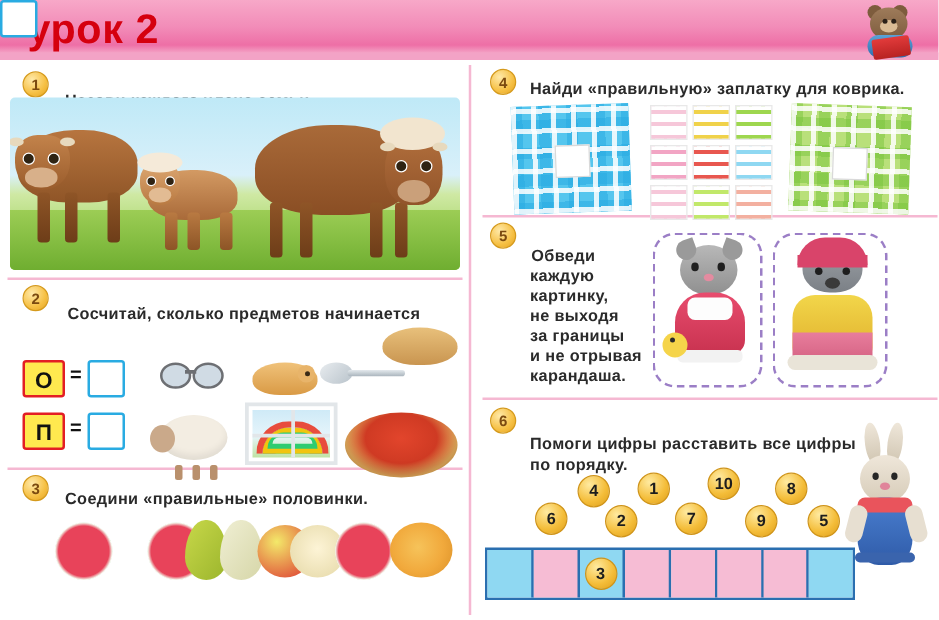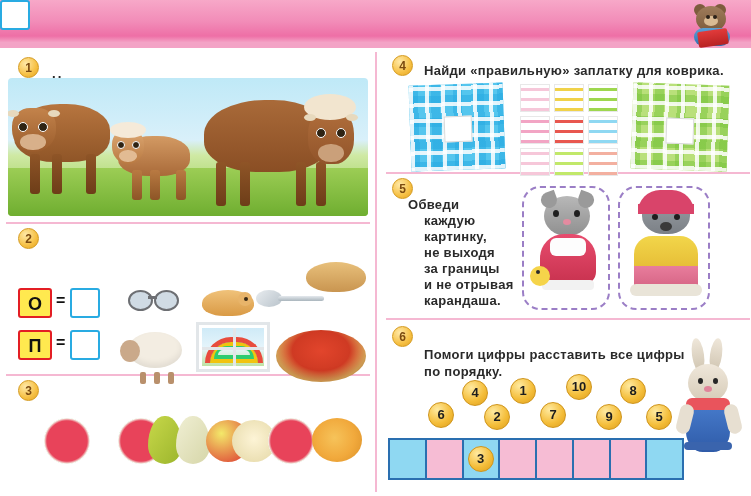--- a/index.html
+++ b/index.html
@@ -318,20 +318,21 @@
     position: absolute; width: 14px; height: 30px; border-radius: 8px;
     background: #e7dfd1;
   }
 </style>
 </head>
 <body>
 
 <div id="page">
 
   <div class="header-band"></div>
+  <div class="lesson-title">урок 2</div>
 
   <div style="position:absolute;left:688px;top:2px;width:52px;height:46px;">
     <div class="bear-ear" style="left:6px;top:2px;"></div>
     <div class="bear-ear" style="left:26px;top:2px;"></div>
     <div class="bear-head" style="left:8px;top:4px;"></div>
     <div style="position:absolute;left:16px;top:14px;width:14px;height:10px;border-radius:50%;background:#d9bb94;"></div>
     <div style="position:absolute;left:18px;top:13px;width:4px;height:4px;border-radius:50%;background:#2b2118;"></div>
     <div style="position:absolute;left:25px;top:13px;width:4px;height:4px;border-radius:50%;background:#2b2118;"></div>
     <div style="position:absolute;left:6px;top:26px;width:36px;height:18px;border-radius:10px;background:linear-gradient(to bottom,#5aa2d8,#2f6fae);"></div>
     <div class="bear-book" style="left:10px;top:28px;"></div>
@@ -382,20 +383,21 @@
     <div class="leg" style="left:168px;top:92px;height:30px;background:linear-gradient(to bottom,#b97a42,#8d5526);"></div>
     <div class="cow-head head-calf">
       <div class="mane"></div>
       <div class="eye" style="left:5px;top:11px;width:6px;height:6px;"></div>
       <div class="eye" style="left:20px;top:11px;width:6px;height:6px;"></div>
       <div style="position:absolute;left:7px;top:20px;width:18px;height:12px;border-radius:48%;background:#e2bb93;"></div>
     </div>
   </div>
 
   <div class="num-badge" style="left:18px;top:228px;">2</div>
+  <div class="task-text" style="left:54px;top:242px;">Сосчитай, сколько предметов начинается</div>
 
   <div class="letter-box" style="left:18px;top:288px;">О</div>
   <div class="eq" style="left:56px;top:292px;">=</div>
   <div class="ans-box"></div>
   <div class="ans-box" style="left:70px;top:288px;"></div>
 
   <div class="letter-box" style="left:18px;top:330px;">П</div>
   <div class="eq" style="left:56px;top:334px;">=</div>
   <div class="ans-box" style="left:70px;top:330px;"></div>
 
@@ -429,20 +431,21 @@
   <div class="obj window-frame" style="left:196px;top:322px;">
     <div class="window-pane"></div>
     <div class="rainbow"></div>
     <div class="window-bar-v"></div>
     <div class="window-bar-h"></div>
   </div>
 
   <div class="obj pie" style="left:276px;top:330px;"></div>
 
   <div class="num-badge" style="left:18px;top:380px;">3</div>
+  <div class="task-text" style="left:52px;top:390px;">Соедини «правильные» половинки.</div>
 
   <div class="fruit watermelon-half" style="left:44px;top:418px;"></div>
   <div class="fruit watermelon-half" style="left:118px;top:418px;"></div>
   <div class="fruit pear" style="left:148px;top:416px;"></div>
   <div class="fruit pear" style="left:176px;top:416px;background:linear-gradient(to bottom right,#f0efd4,#d6d6a8);"></div>
   <div class="fruit apple" style="left:206px;top:420px;"></div>
   <div class="fruit apple" style="left:232px;top:420px;background:radial-gradient(circle at 50% 45%,#fdf4d6,#e9ddaf 80%);"></div>
   <div class="fruit watermelon-half" style="left:268px;top:418px;"></div>
   <div class="fruit melon" style="left:312px;top:418px;"></div>
 
@@ -497,21 +500,21 @@
         repeating-linear-gradient(0deg, rgba(255,255,255,0.85) 0 4px, transparent 4px 16px),
         repeating-linear-gradient(90deg, rgba(255,255,255,0.85) 0 4px, transparent 4px 16px),
         repeating-linear-gradient(0deg, rgba(120,196,60,0.5) 0 9px, transparent 9px 22px),
         repeating-linear-gradient(90deg, rgba(120,196,60,0.5) 0 9px, transparent 9px 22px),
         #b9e07a;
       transform:rotate(2deg);">
     <div class="rug-hole" style="left:34px;top:34px;width:26px;height:24px;"></div>
   </div>
 
   <div class="num-badge" style="left:392px;top:178px;">5</div>
-  <div class="task-text" style="left:408px;top:196px;">Обведи</div>
+  <div class="task-text" style="left:425px;top:196px;">Обведи</div>
   <div class="task-text" style="left:424px;top:212px;">каждую</div>
   <div class="task-text" style="left:424px;top:228px;">картинку,</div>
   <div class="task-text" style="left:424px;top:244px;">не выходя</div>
   <div class="task-text" style="left:424px;top:260px;">за границы</div>
   <div class="task-text" style="left:424px;top:276px;">и не отрывая</div>
   <div class="task-text" style="left:424px;top:292px;">карандаша.</div>
 
   <div class="cat-card" style="left:522px;top:186px;width:88px;height:124px;">
     <div style="position:absolute;left:20px;top:8px;width:46px;height:40px;border-radius:50%;background:linear-gradient(to bottom,#b8b8b8,#8f8f8f);"></div>
     <div style="position:absolute;left:17px;top:4px;width:16px;height:16px;border-radius:50% 0 50% 50%;background:#9a9a9a;transform:rotate(-20deg);"></div>

